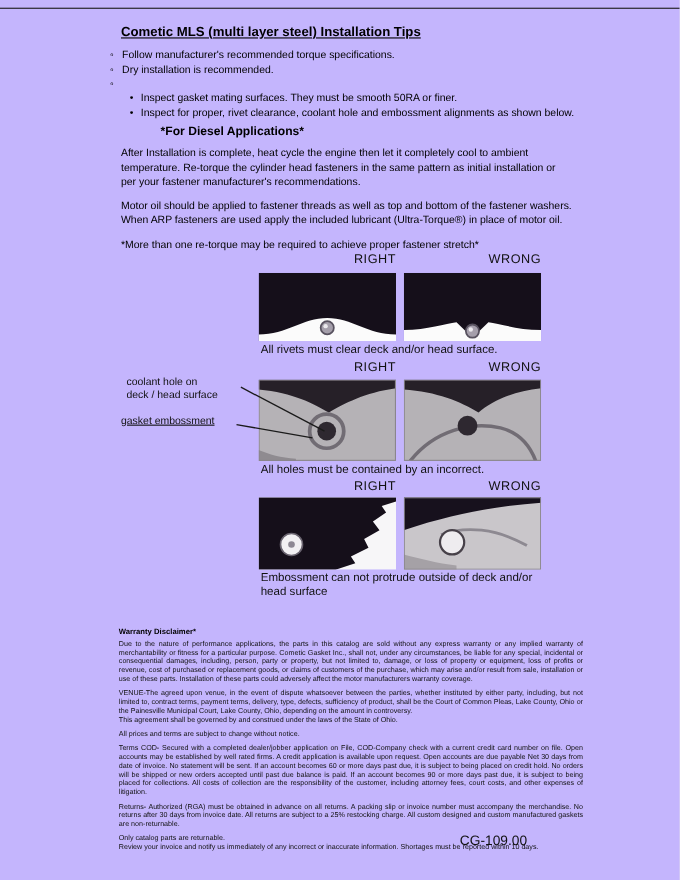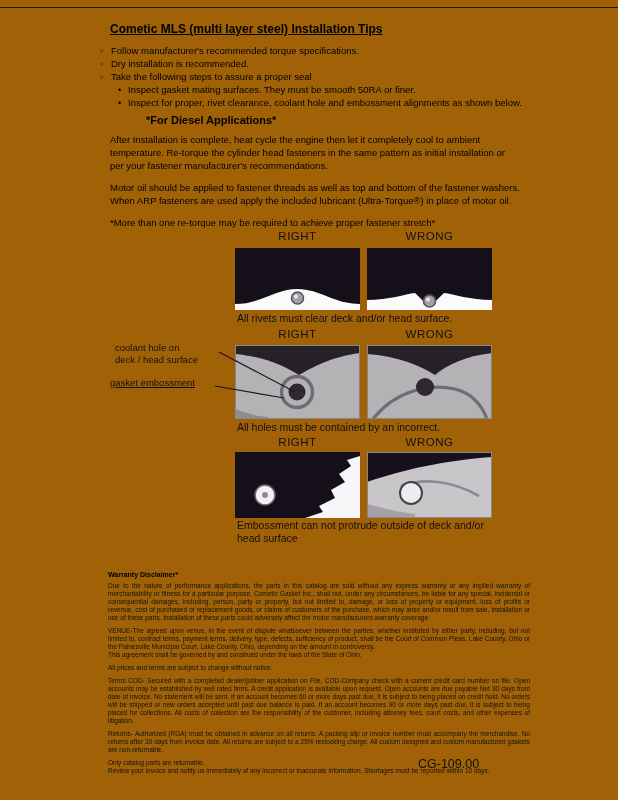--- a/index.html
+++ b/index.html
@@ -1,19 +1,19 @@
 <!DOCTYPE html>
 <html><head>
 <meta charset="utf-8">
 <style>
   * { margin:0; padding:0; box-sizing:border-box; }
   html,body { background:#e9e9e9; }
   .page {
     position:relative; width:618px; height:800px; margin:0 auto;
-    background:#a16207; color:#000;
+    background:#c4b5fd; color:#000;
     font-family:"Liberation Sans", sans-serif;
     overflow:hidden;
   }
   .top-rule { position:absolute; left:0; top:7px; width:618px; height:1px; background:#1a1a1a; }
 
   .title {
     position:absolute; left:110px; top:22px;
     font-size:12px; font-weight:bold; text-decoration:underline;
   }
 
@@ -21,21 +21,21 @@
   .bullet { display:flex; }
   .bullet .marker { width:11px; flex:0 0 11px; }
   .bullet.sub { margin-left:18px; }
   .bullet.sub .marker { width:10px; flex:0 0 10px; }
 
   .diesel { position:absolute; left:110px; top:114px; width:410px; }
   .diesel-heading { font-size:11px; font-weight:bold; margin-bottom:7px;margin-left:36px; }
   .diesel p { font-size:9.5px; line-height:13px; margin-bottom:9px; }
   .diesel p.note { margin-bottom:0; margin-top:3px; }
 
-  .hdr { position:absolute; width:125px; text-align:center; font-size:11.5px; letter-spacing:0.5px; color:#111; }
+  .hdr { position:absolute; width:125px; text-align:right; font-size:11.5px; letter-spacing:0.5px; color:#111; }
   .c1 { left:235px; } .c2 { left:367px; }
   .hr1 { top:230px; } .hr2 { top:328px; } .hr3 { top:436px; }
 
   .dimg { position:absolute; width:125px; overflow:hidden; line-height:0; }
   .ir1 { top:248px; height:62px; }
   .ir2 { top:345px; height:74px; }
   .ir3 { top:452px; height:66px; }
   .dimg svg { display:block; }
 
   .cap { position:absolute; left:237px; font-size:10.5px; line-height:13px; color:#111; }
@@ -67,21 +67,20 @@
     <div class="bullet">
       <span class="marker">◦</span>
       <span>Follow manufacturer's recommended torque specifications.</span>
     </div>
     <div class="bullet">
       <span class="marker">◦</span>
       <span>Dry installation is recommended.</span>
     </div>
     <div class="bullet">
       <span class="marker">◦</span>
-      <span>Take the following steps to assure a proper seal</span>
     </div>
     <div class="bullet sub">
       <span class="marker">•</span>
       <span>Inspect gasket mating surfaces.  They must be smooth 50RA or finer.</span>
     </div>
     <div class="bullet sub">
       <span class="marker">•</span>
       <span>Inspect for proper, rivet clearance, coolant hole and embossment alignments as shown below.</span>
     </div>
   </div>

